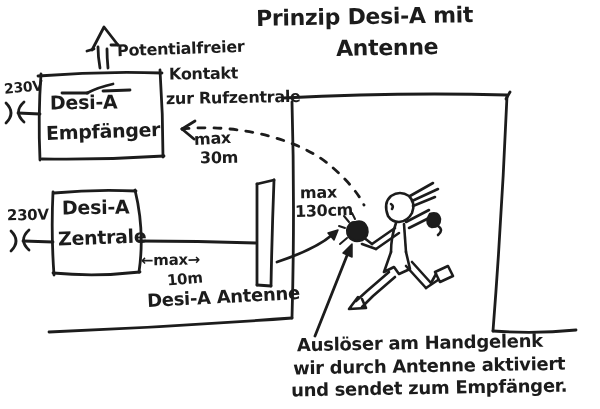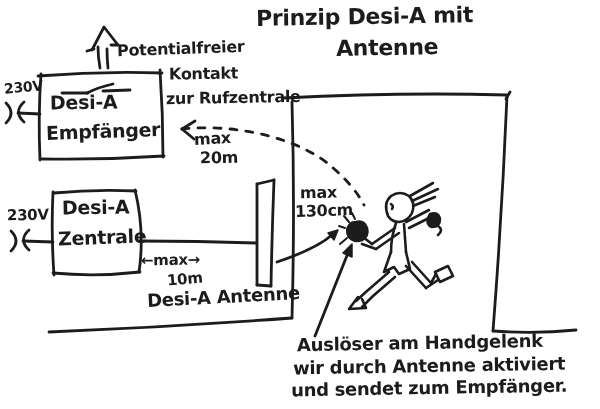--- a/index.html
+++ b/index.html
@@ -151,21 +151,21 @@
 
   <div class="hw t16 r2" style="left:117px;top:41px">Potentialfreier</div>
   <div class="hw t16 r1" style="left:169px;top:66px">Kontakt</div>
   <div class="hw t16 r1" style="left:166px;top:90px">zur Rufzentrale</div>
 
   <div class="hw t14 r5" style="left:4px;top:80px">230V</div>
   <div class="hw t19 r1" style="left:50px;top:93px">Desi-A</div>
   <div class="hw t19 r2" style="left:46px;top:122px">Empfänger</div>
 
   <div class="hw t16 r3" style="left:194px;top:131px">max</div>
-  <div class="hw t16 r1" style="left:200px;top:150px">20m</div>
+  <div class="hw t16 r1" style="left:200px;top:150px">30m</div>
 
   <div class="hw t15 r1" style="left:7px;top:208px">230V</div>
   <div class="hw t19 r1" style="left:62px;top:198px">Desi-A</div>
   <div class="hw t19 r2" style="left:58px;top:228px">Zentrale</div>
 
   <div class="hw t15 r1" style="left:141px;top:253px">←max→</div>
   <div class="hw t15 r5" style="left:167px;top:272px">10m</div>
 
   <div class="hw t18 r3" style="left:147px;top:288px">Desi-A  Antenne</div>
 

